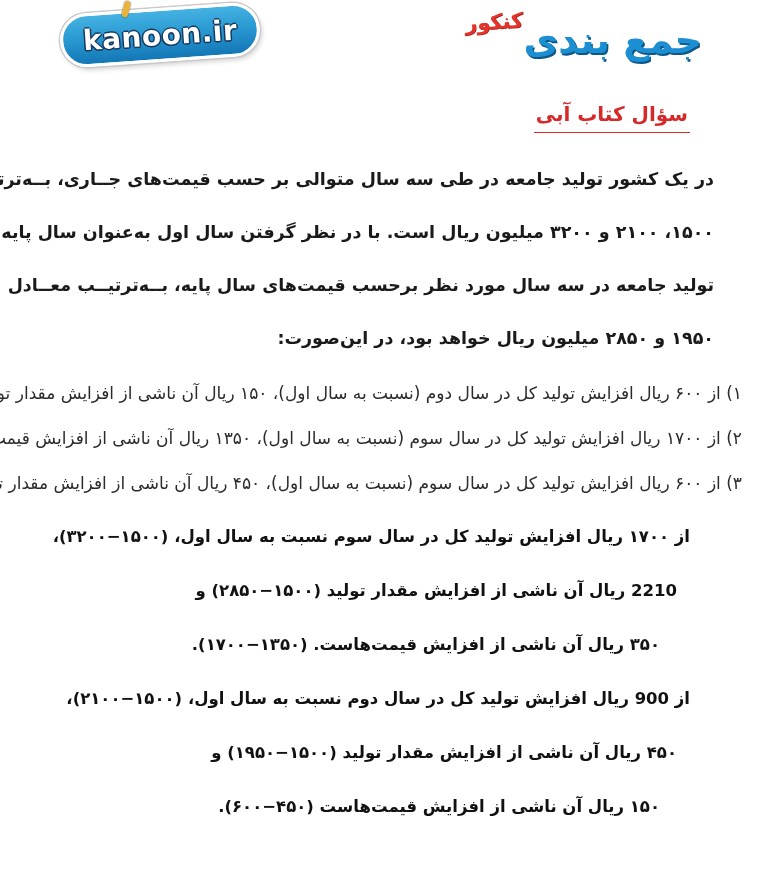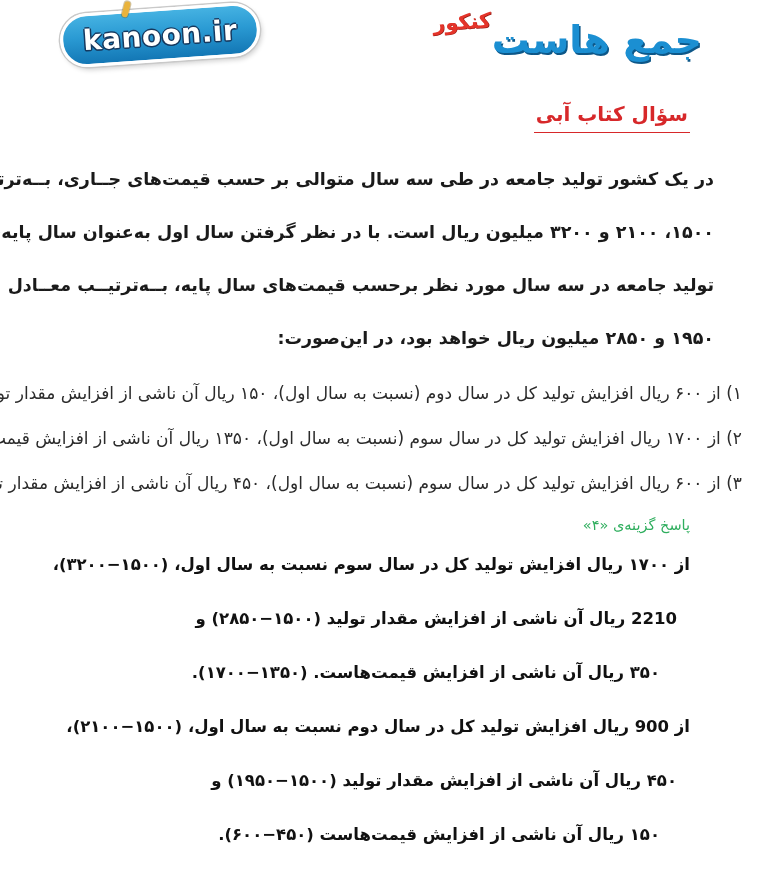--- a/index.html
+++ b/index.html
@@ -82,21 +82,21 @@
 <body>
 
 <div class="page">
 
   <div class="header">
     <div class="logo-pill">
       <span class="logo-accent"></span>
       <span class="logo-text">kanoon.ir</span>
     </div>
     <div class="brand-title">
-      <span class="brand-main">جمع هاست</span>
+      <span class="brand-main">جمع بندی</span>
       <span class="brand-sub">کنکور</span>
     </div>
   </div>
 
   <div class="q-heading-row">
     <span class="q-heading">سؤال کتاب آبی</span>
   </div>
 
   <div class="q-body">
     <div class="q-line">در یک کشور تولید جامعه در طی سه سال متوالی بر حسب قیمت‌های جــاری، بــه‌ترتیــب</div>
@@ -104,23 +104,20 @@
     <div class="q-line">تولید جامعه در سه سال مورد نظر برحسب قیمت‌های سال پایه، بــه‌ترتیــب معــادل ۱۵۰۰،</div>
     <div class="q-line last">۱۹۵۰ و ۲۸۵۰ میلیون ریال خواهد بود، در این‌صورت:</div>
   </div>
 
   <div class="q-options">
     <div class="opt-line">۱) از ۶۰۰ ریال افزایش تولید کل در سال دوم (نسبت به سال اول)، ۱۵۰ ریال آن ناشی از افزایش مقدار تولید است.</div>
     <div class="opt-line">۲) از ۱۷۰۰ ریال افزایش تولید کل در سال سوم (نسبت به سال اول)، ۱۳۵۰ ریال آن ناشی از افزایش قیمت‌هاست.</div>
     <div class="opt-line">۳) از ۶۰۰ ریال افزایش تولید کل در سال سوم (نسبت به سال اول)، ۴۵۰ ریال آن ناشی از افزایش مقدار تولید است.</div>
   </div>
 
-  <div class="answer-row">
-    <span class="answer-label">پاسخ گزینه‌ی «۴»</span>
-  </div>
 
   <div class="solution">
     <div class="sol-line"><span>از ۱۷۰۰ ریال افزایش تولید کل در سال سوم نسبت به سال اول،</span> <span class="sol-math">(۳۲۰۰−۱۵۰۰)</span><span>،</span></div>
     <div class="sol-line ind-1"><span>2210 ریال آن ناشی از افزایش مقدار تولید</span> <span class="sol-math">(۲۸۵۰−۱۵۰۰)</span><span> و</span></div>
     <div class="sol-line ind-2"><span>۳۵۰ ریال آن ناشی از افزایش قیمت‌هاست.</span> <span class="sol-math">(۱۷۰۰−۱۳۵۰)</span><span>.</span></div>
     <div class="sol-line"><span>از 900 ریال افزایش تولید کل در سال دوم نسبت به سال اول،</span> <span class="sol-math">(۲۱۰۰−۱۵۰۰)</span><span>،</span></div>
     <div class="sol-line ind-1"><span>۴۵۰ ریال آن ناشی از افزایش مقدار تولید</span> <span class="sol-math">(۱۹۵۰−۱۵۰۰)</span><span> و</span></div>
     <div class="sol-line ind-2"><span>۱۵۰ ریال آن ناشی از افزایش قیمت‌هاست</span> <span class="sol-math">(۶۰۰−۴۵۰)</span><span>.</span></div>
   </div>
 

